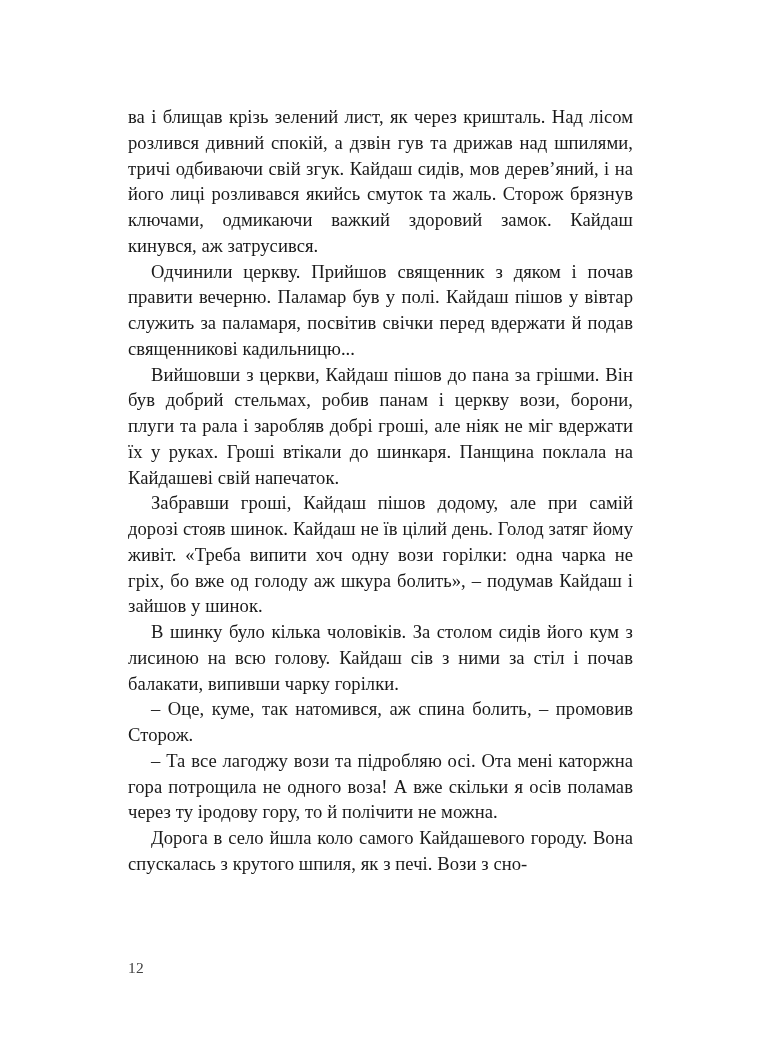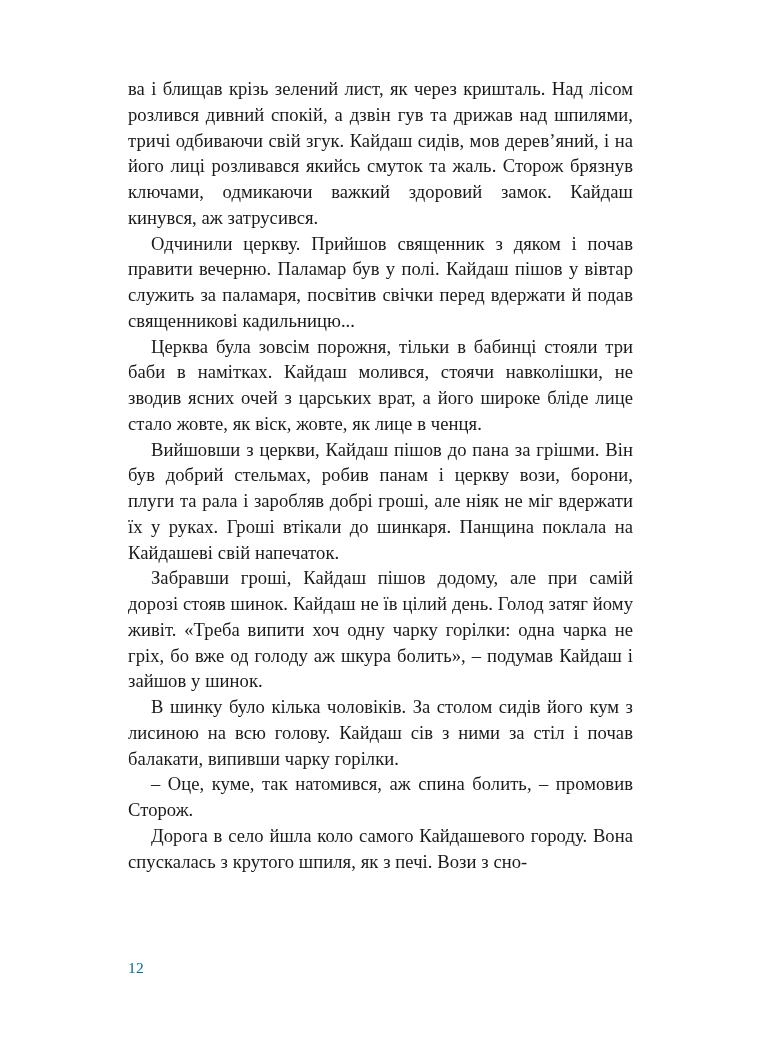--- a/index.html
+++ b/index.html
@@ -17,21 +17,21 @@
   .page {
     position: relative;
     width: 759px;
     height: 1056px;
     background: #ffffff;
     box-sizing: border-box;
   }
   .text-block {
     position: absolute;
     left: 128px;
-    top: 76px;
+    top: 104px;
     width: 505px;
   }
   p.para {
     margin: 0;
     font-size: 18.6px;
     line-height: 25.75px;
     text-align: justify;
     text-justify: inter-word;
     text-indent: 23px;
     hyphens: manual;
@@ -45,35 +45,35 @@
   p.para:last-child {
     text-align: justify;
     font-family: Liberation Serif, serif;
   }
   .page-number {
     position: absolute;
     left: 128px;
     top: 959px;
     font-size: 15.5px;
     line-height: 18px;
-    color: #0369a1;
+    color: #404040;
     letter-spacing: 0.2px;
   }
 </style>
 </head>
 <body>
 
 <div class="page">
 
   <div class="text-block">
     <p class="para first">ва і блищав крізь зелений лист, як через кришталь. Над лісом розлився дивний спокій, а дзвін гув та дрижав над шпилями, тричі одбиваючи свій згук. Кайдаш сидів, мов дерев’яний, і на його лиці розливався якийсь смуток та жаль. Сторож брязнув ключами, одмикаючи важкий здоровий замок. Кайдаш кинувся, аж затрусився.</p>
     <p class="para">Одчинили церкву. Прийшов священник з дяком і почав правити вечерню. Паламар був у полі. Кайдаш пішов у вівтар служить за паламаря, посвітив свічки перед вдержати й подав священникові кадильницю...</p>
-    <p class="para">Церква була зовсім порожня, тільки в бабинці стояли три баби в намітках. Кайдаш молився, стоячи навколішки, не зводив ясних очей з царських врат, а його широке бліде лице стало жовте, як віск, жовте, як лице в ченця.</p>
     <p class="para">Вийшовши з церкви, Кайдаш пішов до пана за грішми. Він був добрий стельмах, робив панам і церкву вози, борони, плуги та рала і заробляв добрі гроші, але ніяк не міг вдержати їх у руках. Гроші втікали до шинкаря. Панщина поклала на Кайдашеві свій напечаток.</p>
-    <p class="para">Забравши гроші, Кайдаш пішов додому, але при самій дорозі стояв шинок. Кайдаш не їв цілий день. Голод затяг йому живіт. «Треба випити хоч одну чарку горілки: одна чарка не гріх, бо вже од голоду аж шкура болить», – подумав Кайдаш і зайшов у шинок.</p>
+    <p class="para">Забравши гроші, Кайдаш пішов додому, але при самій дорозі стояв шинок. Кайдаш не їв цілий день. Голод затяг йому живіт. «Треба випити хоч одну вози горілки: одна чарка не гріх, бо вже од голоду аж шкура болить», – подумав Кайдаш і зайшов у шинок.</p>
     <p class="para">В шинку було кілька чоловіків. За столом сидів його кум з лисиною на всю голову. Кайдаш сів з ними за стіл і почав балакати, випивши чарку горілки.</p>
     <p class="para">– Оце, куме, так натомився, аж спина болить, – промовив Сторож.</p>
+    <p class="para">– Та все лагоджу вози та підробляю осі. Ота мені каторжна гора потрощила не одного воза! А вже скільки я осів поламав через ту іродову гору, то й полічити не можна.</p>
     <p class="para">Дорога в село йшла коло самого Кайдашевого городу. Вона спускалась з крутого шпиля, як з печі. Вози з сно-</p>
   </div>
 
   <div class="page-number">12</div>
 
 </div>
 
 </body></html>

